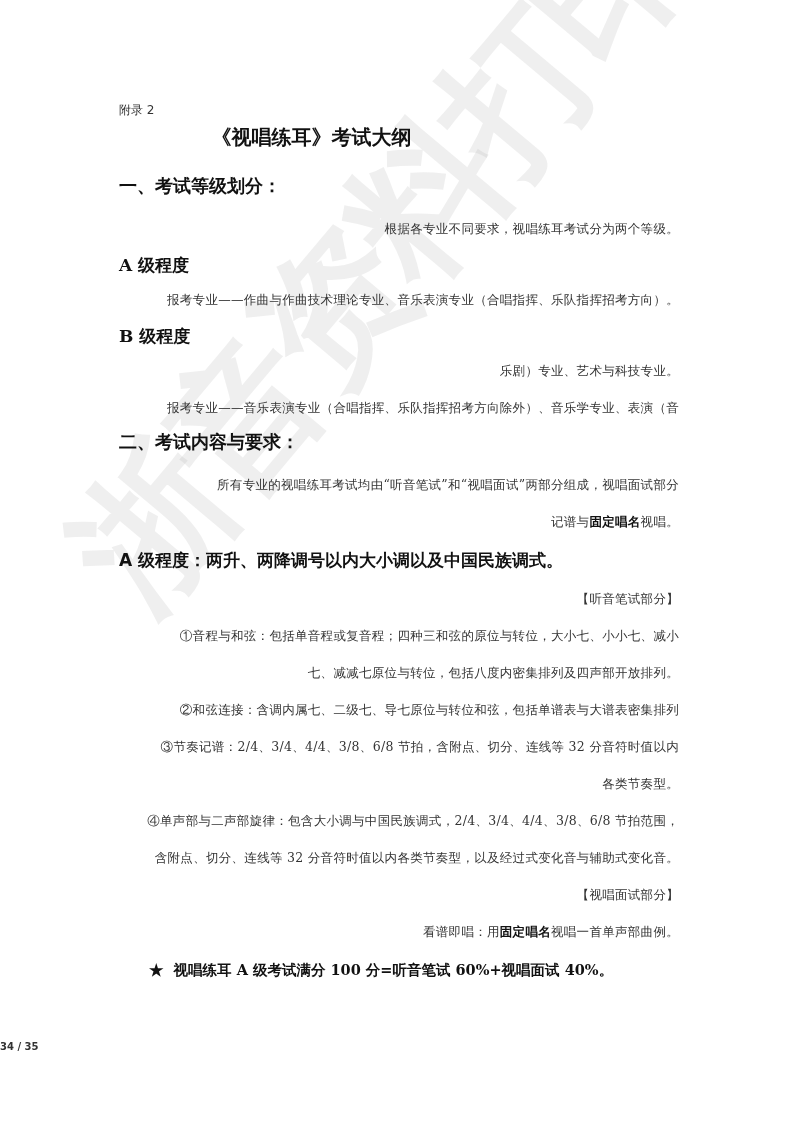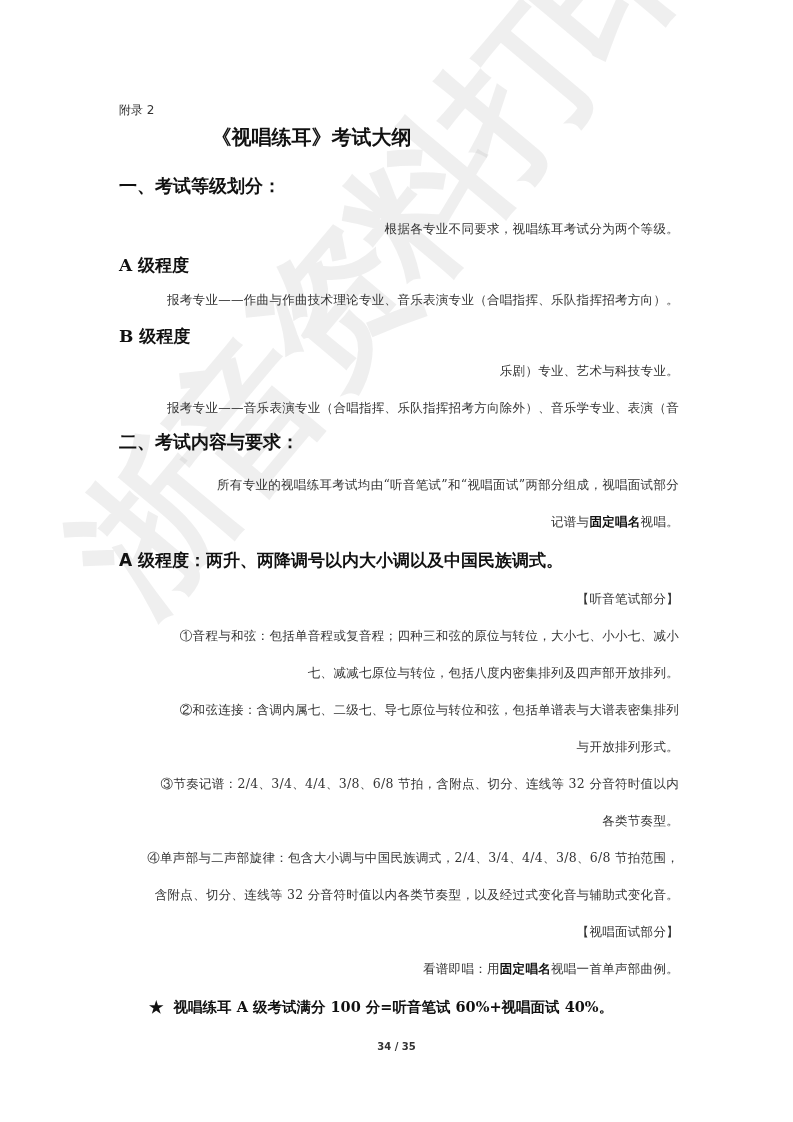--- a/index.html
+++ b/index.html
@@ -107,21 +107,21 @@
     font-weight: bold;
     font-size: 14.5px;
     color: #111;
     padding-left: 30px;
     line-height: 40px;
   }
   .page-num {
     position: absolute;
     left: 0; width: 793px;
     top: 1041px;
-    text-align: center;
+    text-align: left;
     font-family: "DejaVu Sans", sans-serif;
     font-weight: bold;
     font-size: 10px;
     color: #333;
   }
 </style>
 </head>
 <body>
 
 <div class="watermark">浙音资料打印</div>
@@ -148,21 +148,20 @@
     <p class="p">所有专业的视唱练耳考试均由“听音笔试”和“视唱面试”两部分组成，视唱面试部分</p>
     <p class="p"><span>记谱与</span><b>固定唱名</b><span>视唱。</span></p>
 
     <div class="h2-big">A 级程度：两升、两降调号以内大小调以及中国民族调式。</div>
 
     <p class="p">【听音笔试部分】</p>
 
     <p class="p">①音程与和弦：包括单音程或复音程；四种三和弦的原位与转位，大小七、小小七、减小</p>
     <p class="p">七、减减七原位与转位，包括八度内密集排列及四声部开放排列。</p>
     <p class="p">②和弦连接：含调内属七、二级七、导七原位与转位和弦，包括单谱表与大谱表密集排列</p>
-    <p class="p">与开放排列形式。</p>
     <p class="p">③节奏记谱：2/4、3/4、4/4、3/8、6/8 节拍，含附点、切分、连线等 32 分音符时值以内</p>
     <p class="p">各类节奏型。</p>
     <p class="p">④单声部与二声部旋律：包含大小调与中国民族调式，2/4、3/4、4/4、3/8、6/8 节拍范围，</p>
     <p class="p">含附点、切分、连线等 32 分音符时值以内各类节奏型，以及经过式变化音与辅助式变化音。</p>
 
     <p class="p">【视唱面试部分】</p>
     <p class="p"><span>看谱即唱：用</span><b>固定唱名</b><span>视唱一首单声部曲例。</span></p>
 
     <div class="star-line"><span>★</span>&nbsp;&nbsp;<span>视唱练耳 A 级考试满分 100 分=听音笔试 60%+视唱面试 40%。</span></div>
 

